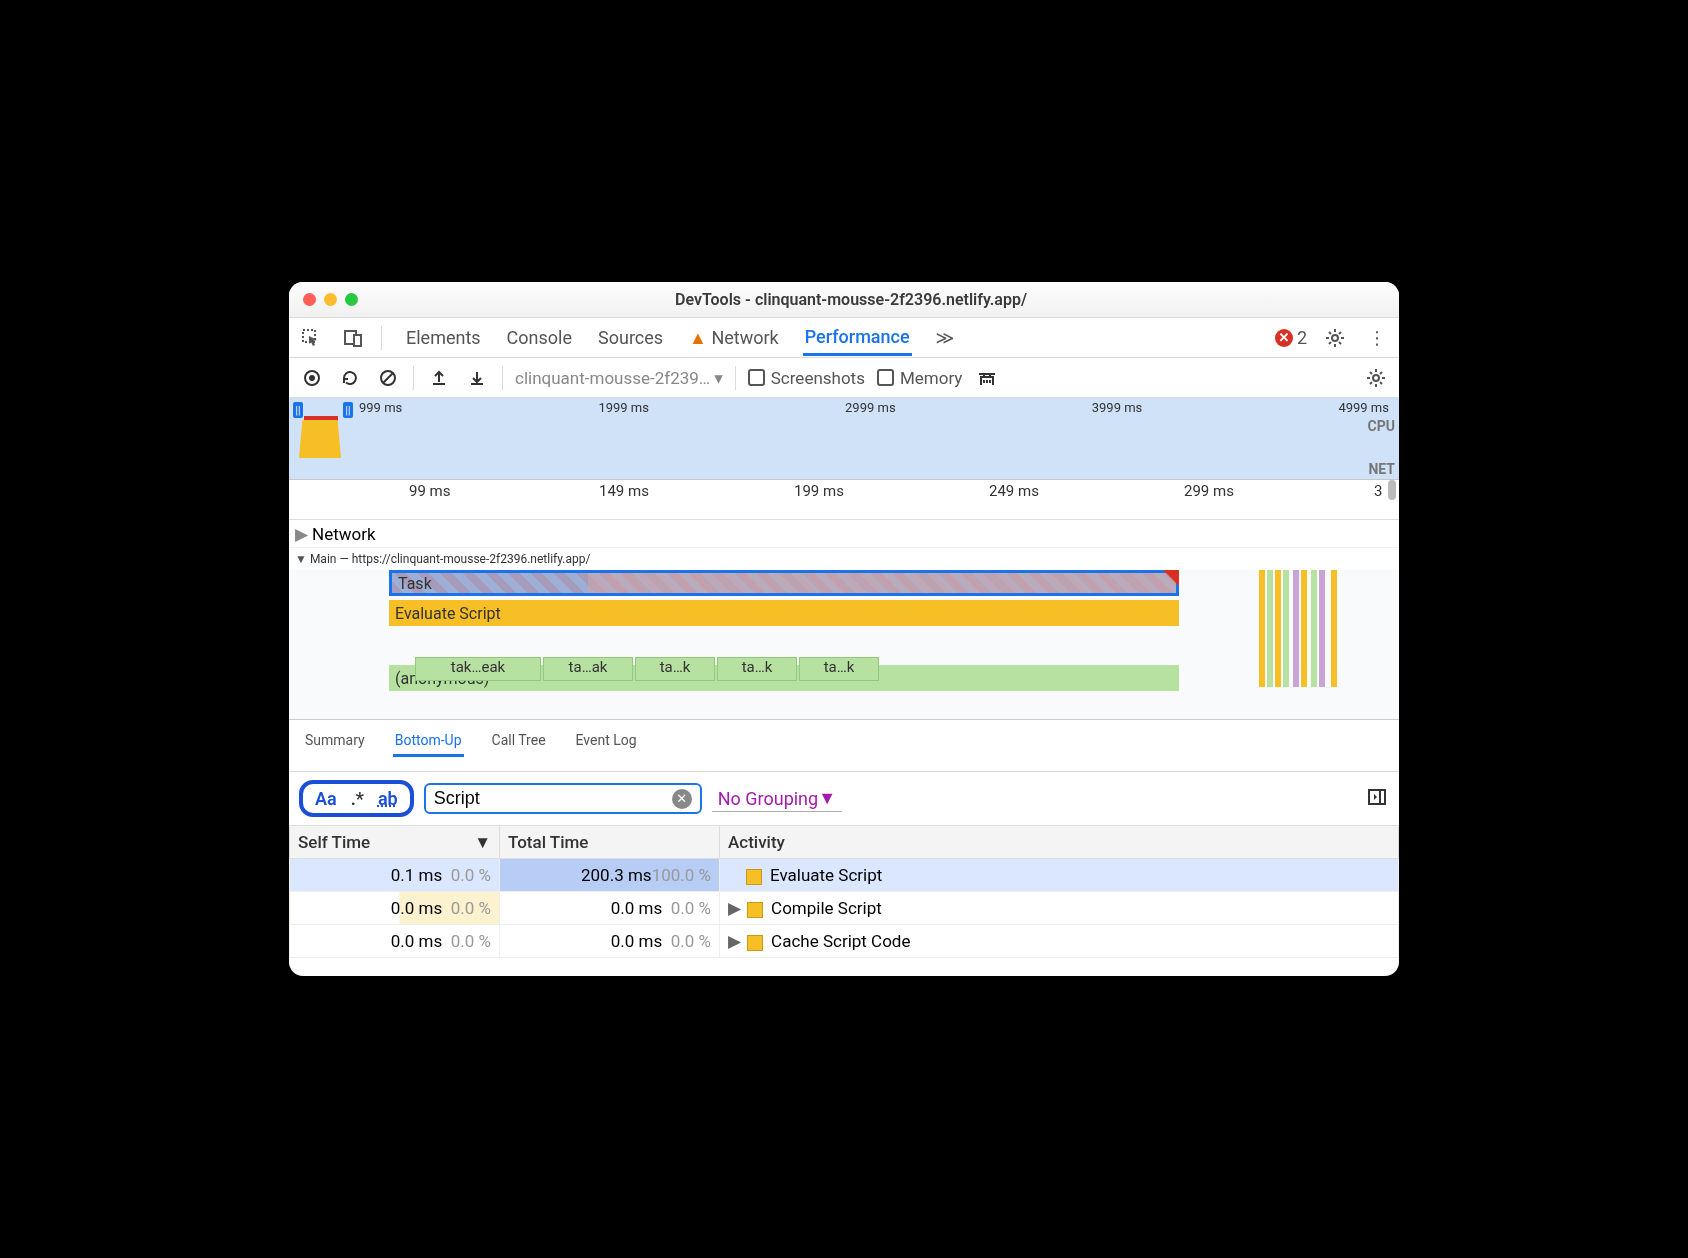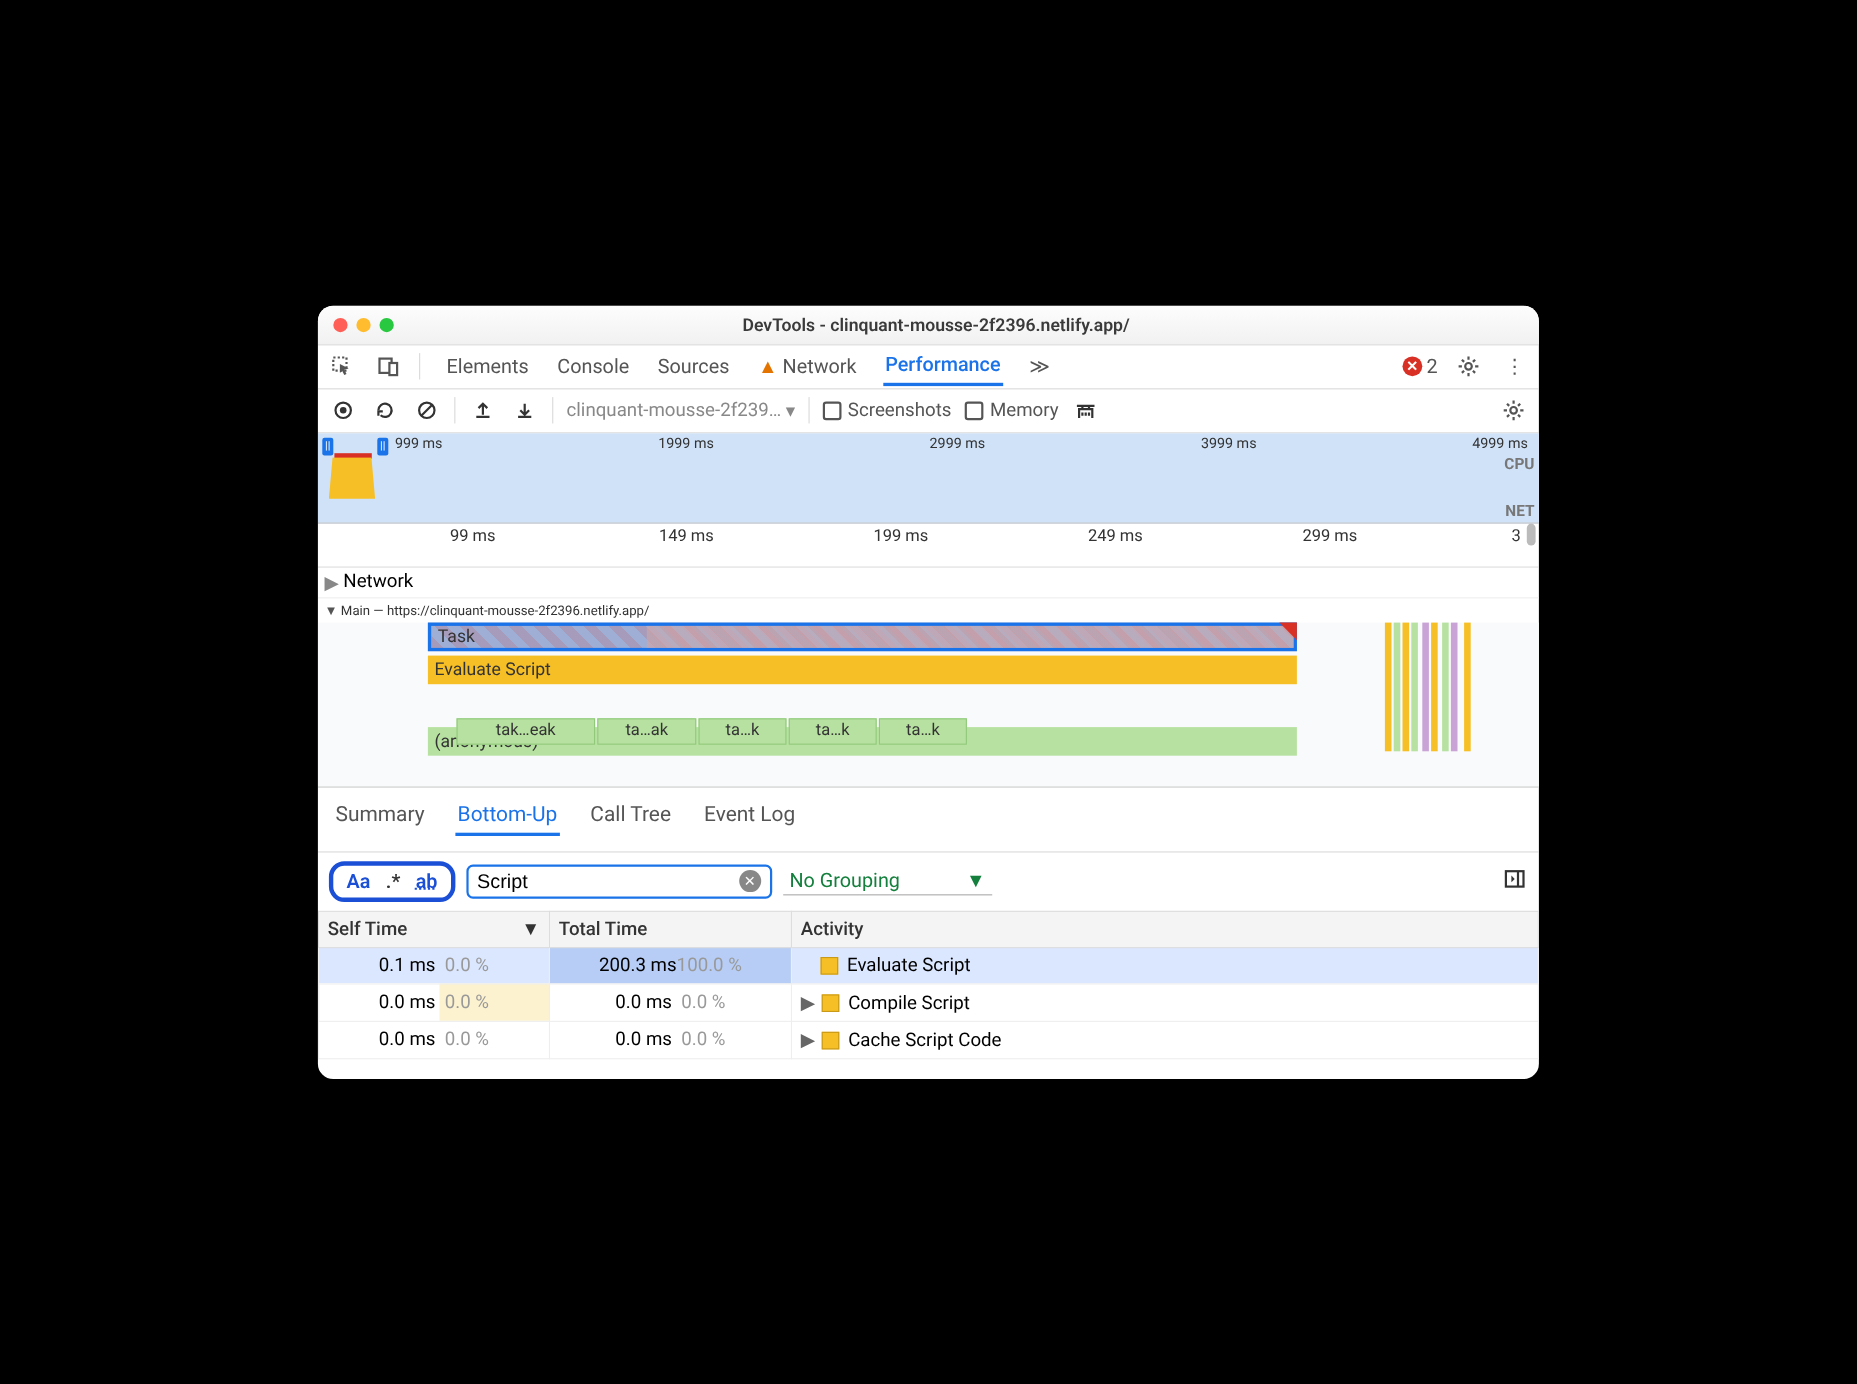--- a/index.html
+++ b/index.html
@@ -83,37 +83,37 @@
   .row.task .txt{position:relative;z-index:2;}
   .row.task .corner{position:absolute;right:-3px;top:-3px;width:0;height:0;border-left:16px solid transparent;border-top:16px solid #d93025;z-index:3;}
   .row.eval{top:30px;background:#f6bf26;}
   .row.anon{top:58px;background:#b7e1a1;margin-top:37px;}
   .row.leaf{top:86px;background:transparent;}
   .leaf-block{display:inline-block;height:24px;background:#b7e1a1;border:1px solid #90c97a;margin-right:2px;padding:0 8px;font-size:15px;text-align:center;}
   .side-stripes{position:absolute;top:0;bottom:0;right:20px;width:120px;}
   .stripe{position:absolute;top:0;bottom:32px;width:6px;}
 
   
-  .dtabs{display:flex;gap:26px;padding:6px 14px 14px;font-size:19px;color:#555;border-bottom:1px solid #d9d9d9;}
+  .dtabs{display:flex;gap:26px;padding:6px 14px 14px;font-size:14px;color:#555;border-bottom:1px solid #d9d9d9;}
   .dtabs .dt{padding:6px 2px;cursor:pointer;}
   .dtabs .dt.active{color:#1a73e8;border-bottom:3px solid #1a73e8;}
 
   
   .filterrow{display:flex;align-items:center;gap:10px;padding:8px 10px;font-size:18px;}
   .filtergroup{display:flex;align-items:center;gap:14px;border:4px solid #1a4fd6;border-radius:14px;padding:4px 12px;color:#1a4fd6;font-weight:600;}
   .filterbox{display:flex;align-items:center;gap:6px;border:2px solid #1a73e8;border-radius:6px;padding:3px 8px;min-width:190px;}
   .filterbox input{border:none;outline:none;font-size:18px;flex:1;}
   .clear-circle{width:20px;height:20px;border-radius:50%;background:#888;color:#fff;font-size:13px;display:inline-flex;align-items:center;justify-content:center;cursor:pointer;}
-  .grouping{color:#15803d;display:flex;align-items:center;gap:60px;border-bottom:1px solid #aaa;padding:2px 6px;}
+  .grouping{color:#a21caf;display:flex;align-items:center;border-bottom:1px solid #aaa;padding:2px 6px;}
 
   
   .tbl{width:100%;border-collapse:collapse;font-size:17px;}
   .tbl th{background:#f4f4f4;border:1px solid #ddd;padding:6px 8px;text-align:left;font-weight:500;color:#333;}
   .tbl td{border:1px solid #eee;padding:6px 8px;}
-  .tbl .rt{text-align:center;}
+  .tbl .rt{text-align:right;}
   .tbl .pct{color:#999;}
   .tbl tr.sel td{background:#dbe7ff;}
   .tbl tr.sel td.totcell{background:#b7cdf5;}
   .swatch{display:inline-block;width:16px;height:16px;background:#f6bf26;border:1px solid #c99a17;margin-right:8px;vertical-align:middle;}
   .exp{color:#666;margin-right:6px;}
   .tbl tr.r2 td:first-child{background:linear-gradient(to right,#fff 52%,#fdf2cf 52%);}
   th.self{position:relative;}
   th.self .sortarr{position:absolute;right:8px;}
   .side-icon{position:absolute;right:12px;color:#333;}
 </style>

